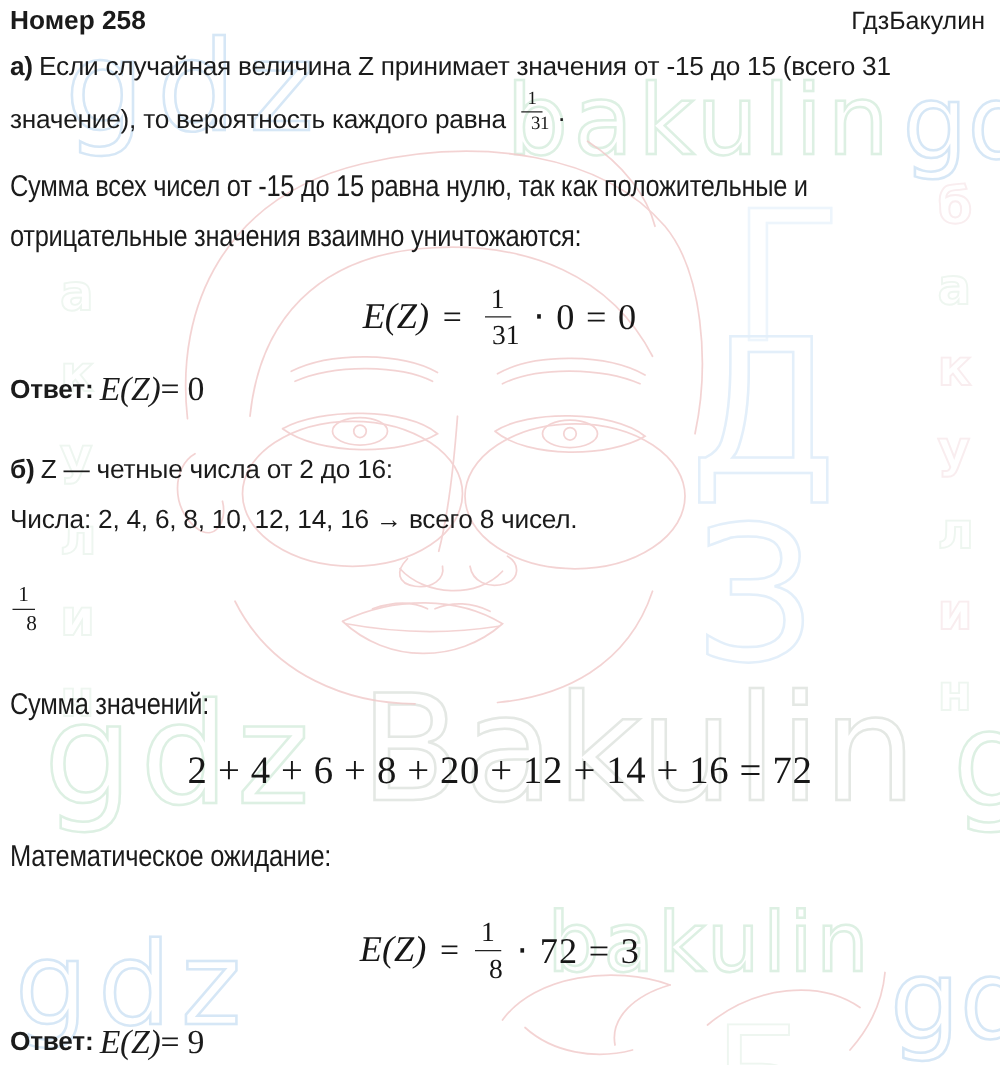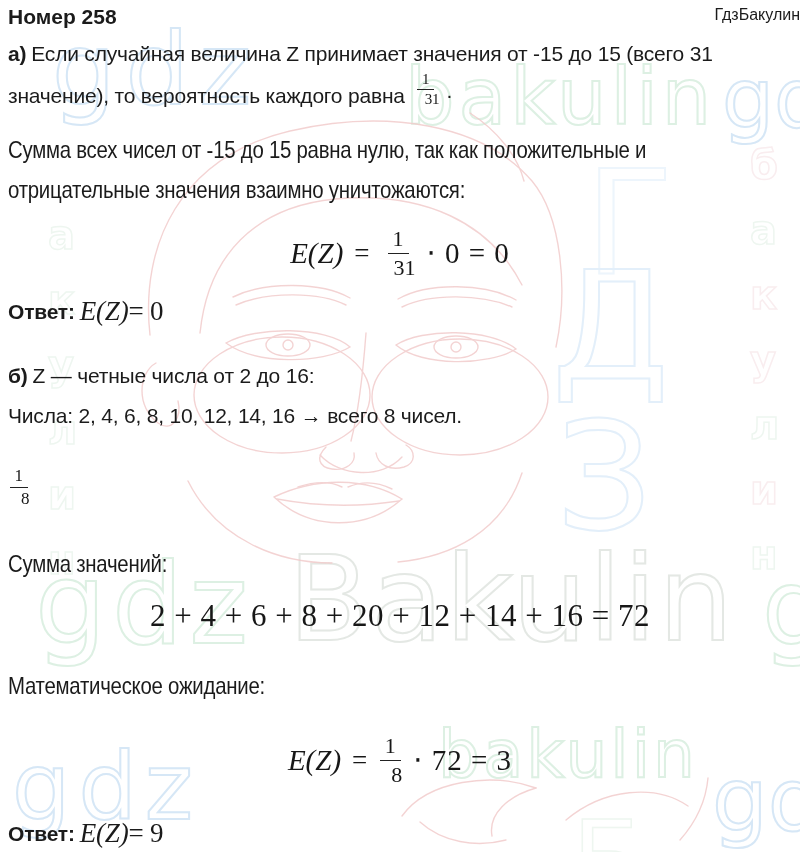--- a/index.html
+++ b/index.html
@@ -46,21 +46,21 @@
   .frac{display:inline-flex;flex-direction:column;align-items:center;
         font-family:"Liberation Serif",serif;color:#171717;}
   .frac .num{display:block;border-bottom:1.6px solid #222;padding:0 5px 2px;}
   .frac .den{display:block;padding-top:2px;padding-left:13px;}
   .frac-lg{font-size:22px;line-height:1.05;}
   .frac-sm{font-size:15px;line-height:1.05;}
   .frac-md{font-size:17px;line-height:1.05;}
   .sum-formula{position:absolute;left:0;width:800px;text-align:center;
     font-family:"Liberation Serif",serif;font-size:31px;color:#171717;letter-spacing:.5px;}
   .header-title{position:absolute;left:8px;top:5px;font-size:21px;font-weight:700;}
-  .header-brand{position:absolute;right:0;top:6px;font-size:16px;}
+  .header-brand{position:absolute;right:12px;top:6px;font-size:20px;}
   .ans{display:flex;align-items:center;gap:0;}
   .ans .math-fn,.ans .math-rest{font-size:27px;}
   .math-rest{font-family:"Liberation Serif",serif;}
   .period{align-self:flex-end;padding-bottom:5px;}
 </style>
 </head>
 <body>
 
 <div class="wm-layer">
 

